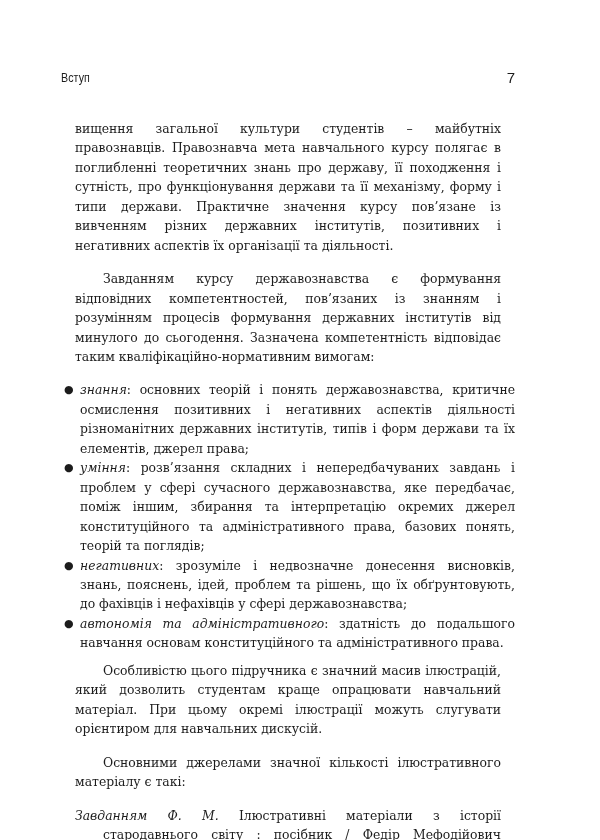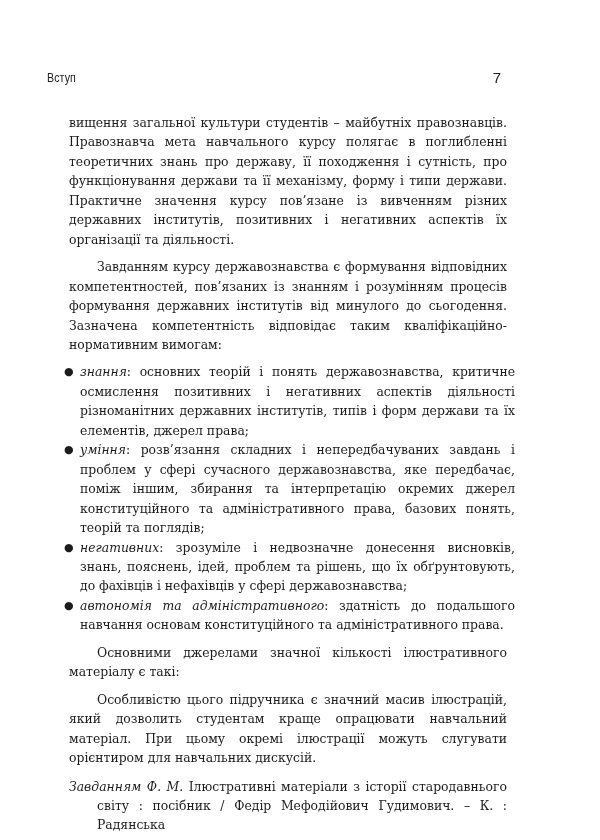--- a/index.html
+++ b/index.html
@@ -11,21 +11,21 @@
       width: 600px;
       height: 840px;
       position: relative;
       overflow: hidden;
       color: #1c1c1c;
       font-family: "DejaVu Serif", serif;
     }
     .running-head {
       position: absolute;
       top: 70px;
-      left: 47px;
+      left: 61px;
       width: 454px;
       height: 20px;
     }
     .head-title {
       position: absolute;
       left: 0;
       top: 0;
       font-family: "Liberation Sans", sans-serif;
       font-size: 13px;
       transform: scaleX(0.82);
@@ -43,21 +43,21 @@
       position: absolute;
       top: 105px;
       left: 61px;
       width: 454px;
       font-size: 12.4px;
       line-height: 19.45px;
       text-align: justify;
       hyphens: manual;
     }
     .text p {
-      margin: 8px;
+      margin: 14px;
     }
     .indent {
       text-indent: 28px;
     }
     .gap-before {
       margin-top: 8px !important;
     }
     ul.competences {
       list-style: none;
       margin: 0;
@@ -103,19 +103,19 @@
       <span class="bullet">●</span><em>уміння</em><span>: розв’язання складних і непередбачуваних завдань і проблем у сфері сучасного державознавства, яке передбачає, поміж іншим, збирання та інтерпретацію окремих джерел конституційного та адміністративного права, базових понять, теорій та поглядів;</span>
     </li>
     <li>
       <span class="bullet">●</span><em>негативних</em><span>: зрозуміле і недвозначне донесення висновків, знань, пояснень, ідей, проблем та рішень, що їх обґрунтовують, до фахівців і нефахівців у сфері державознавства;</span>
     </li>
     <li>
       <span class="bullet">●</span><em>автономія та адміністративного</em><span>: здатність до подальшого навчання основам конституційного та адміністративного права.</span>
     </li>
   </ul>
 
+  <p class="indent gap-before">Особливістю цього підручника є значний масив ілюстрацій, який дозволить студентам краще опрацювати навчальний матеріал. При цьому окремі ілюстрації можуть слугувати орієнтиром для навчальних дискусій.</p>
   <p class="indent">Основними джерелами значної кількості ілюстративного матеріалу є такі:</p>
-  <p class="indent gap-before">Особливістю цього підручника є значний масив ілюстрацій, який дозволить студентам краще опрацювати навчальний матеріал. При цьому окремі ілюстрації можуть слугувати орієнтиром для навчальних дискусій.</p>
 
   <div class="bib">
     <p class="bib-entry"><em>Завданням Ф. М.</em><span> Ілюстративні матеріали з історії стародавнього світу : посібник / Федір Мефодійович Гудимович. – К. : Радянська</span></p>
   </div>
 </div>
 
 </body></html>

